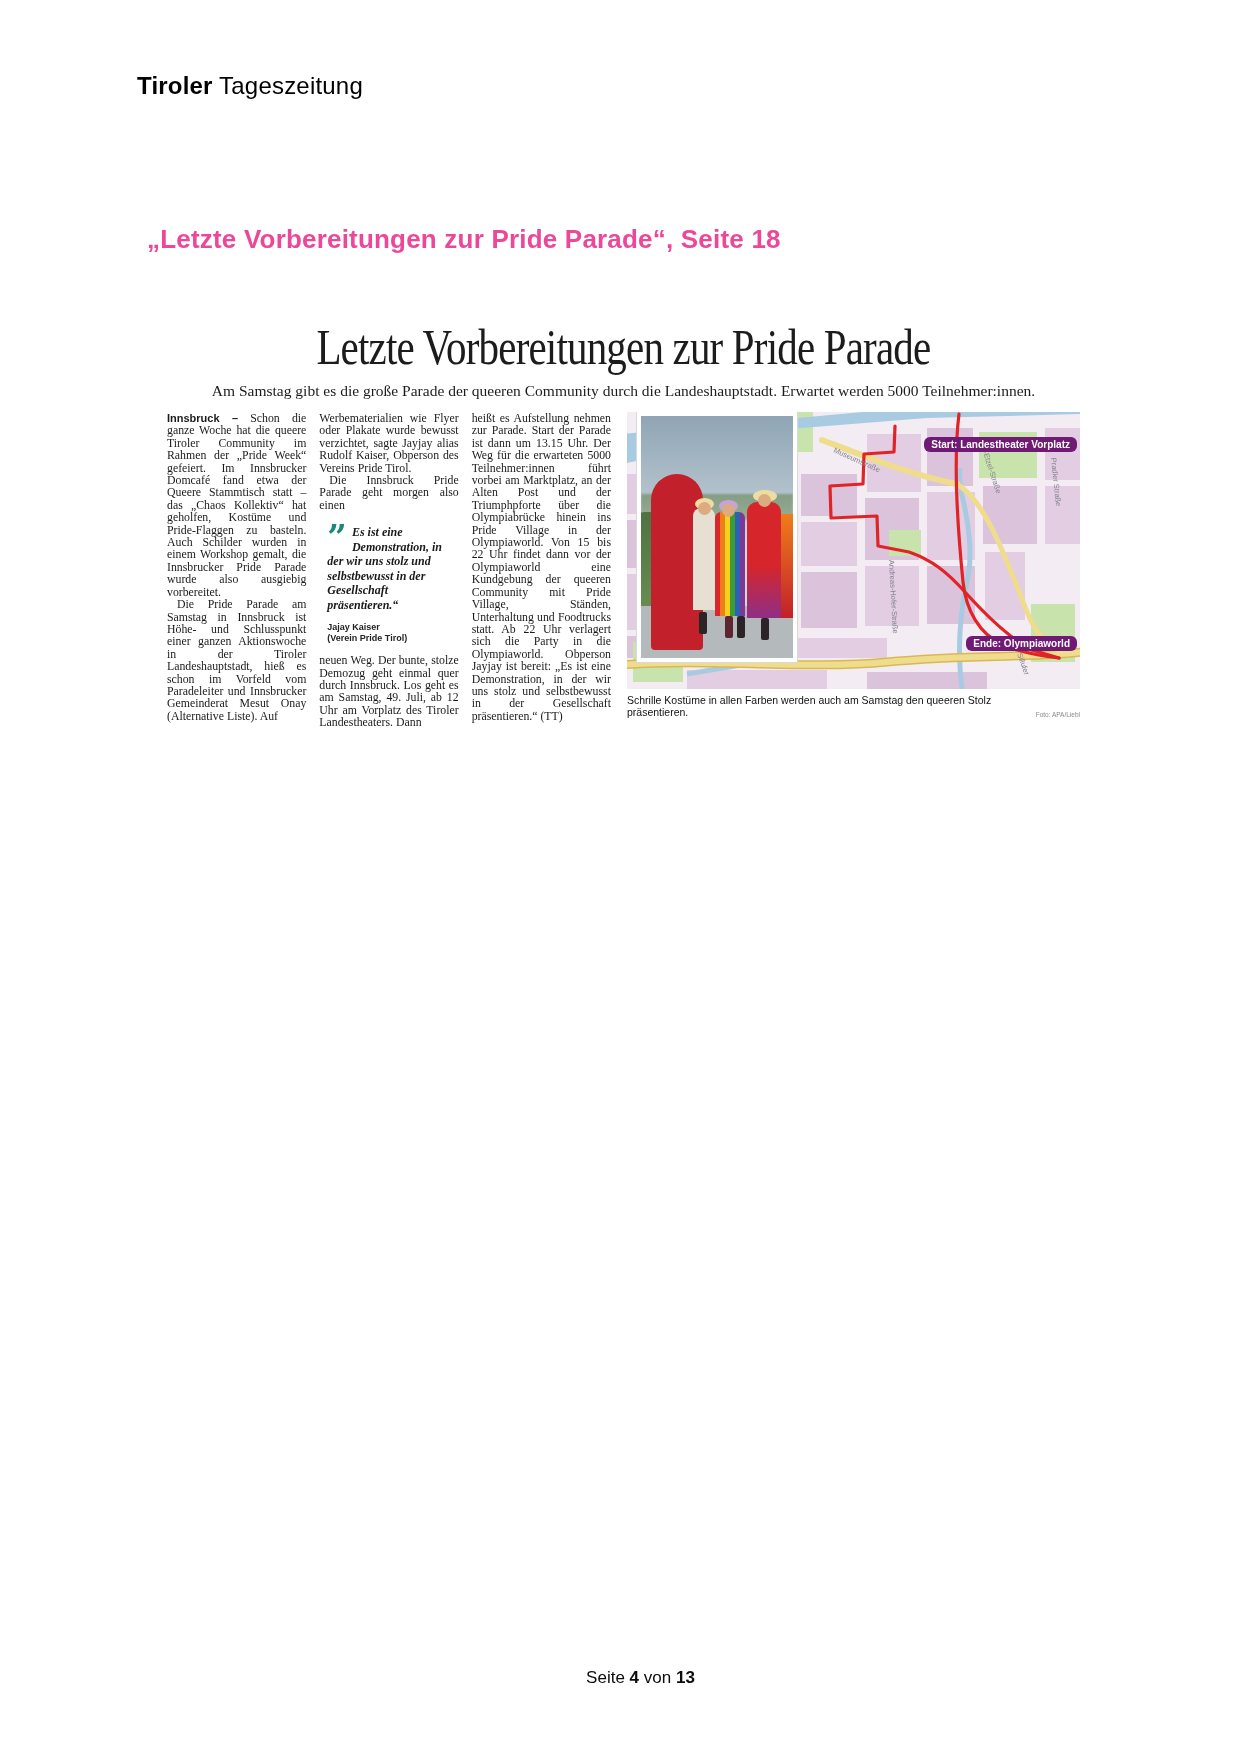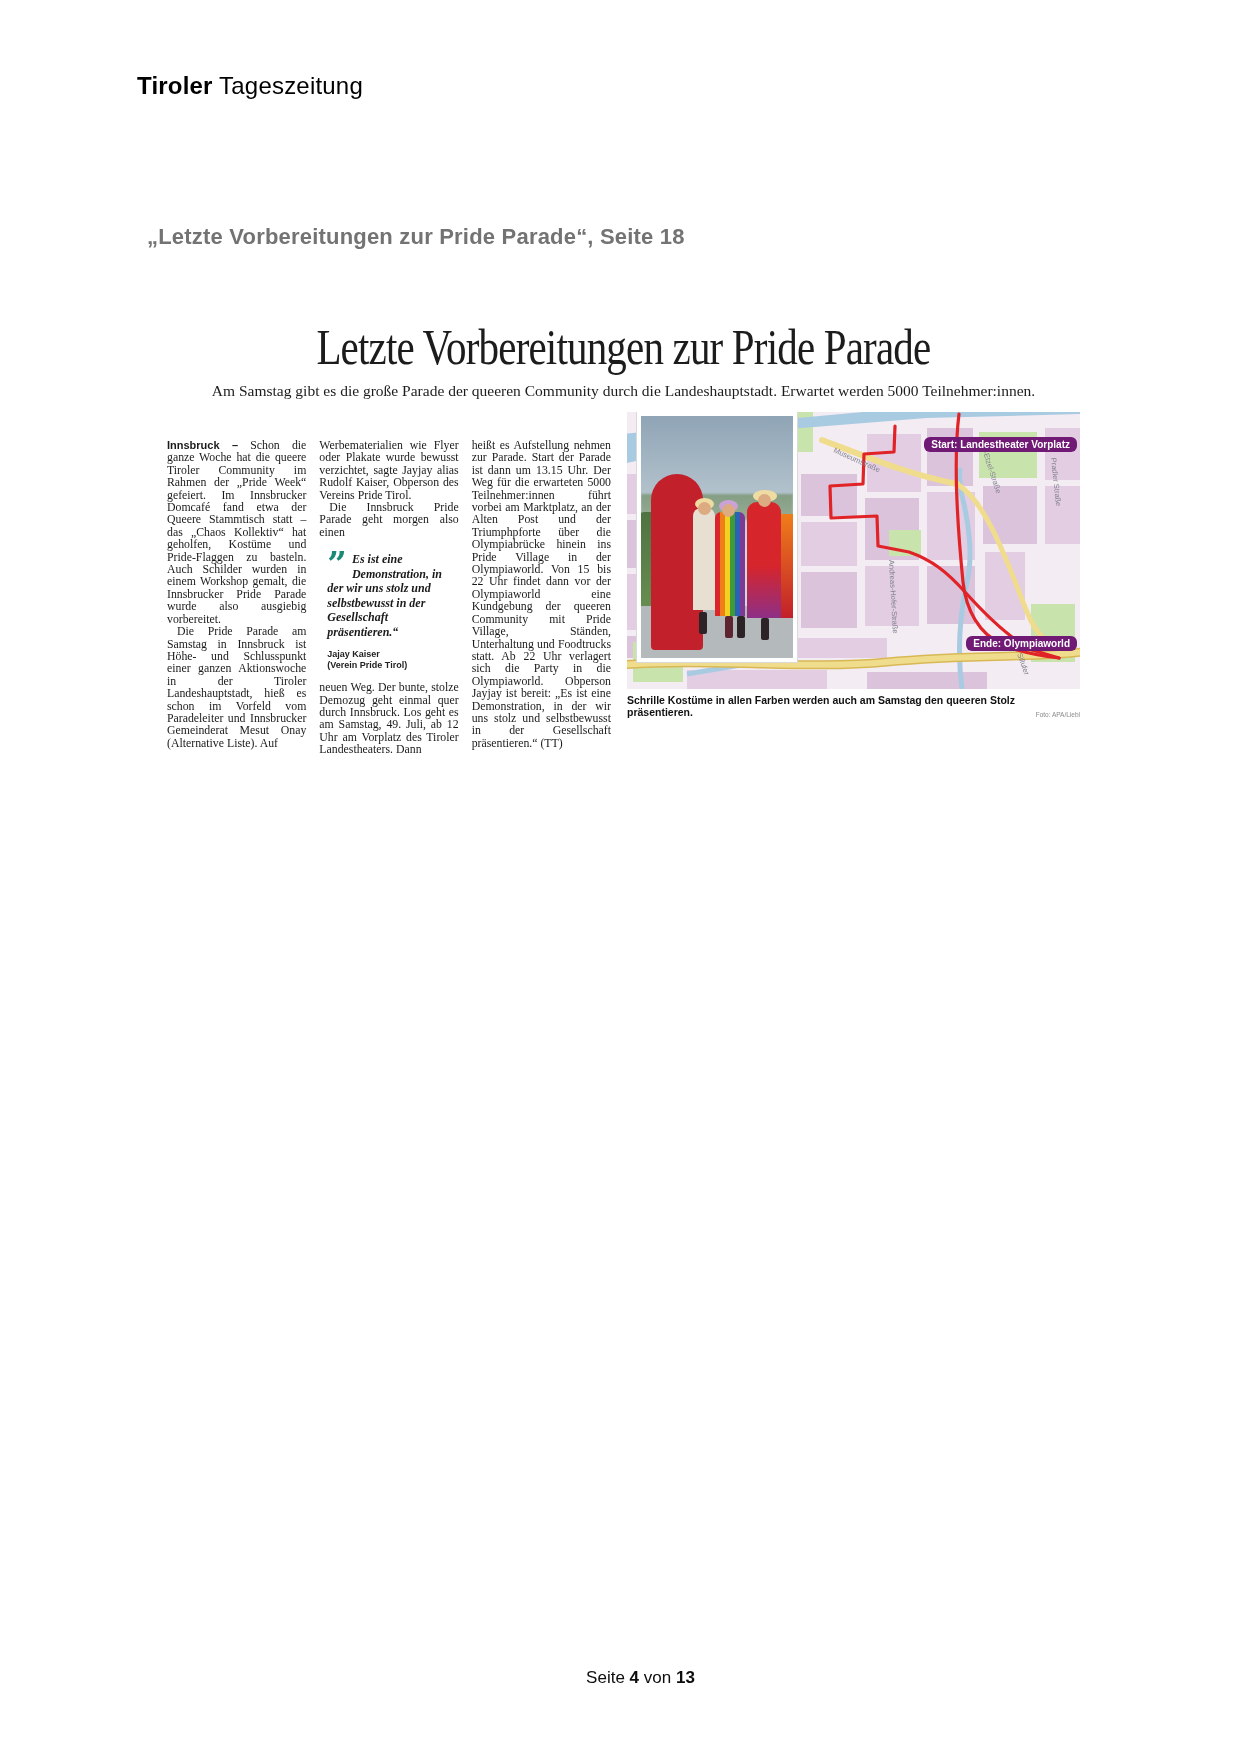--- a/index.html
+++ b/index.html
@@ -9,41 +9,41 @@
     font-family:"Liberation Sans", sans-serif; color:#111;
     overflow:hidden;
   }
   .masthead{
     position:absolute; left:137px; top:72px;
     font-size:24px; letter-spacing:0.2px; color:#000000;
   }
   .masthead .brand-bold{ font-weight:bold; }
   .doc-heading{
     position:absolute; left:147px; top:224px;
-    font-size:22px; font-weight:bold; color:#737373; letter-spacing:0.2px;
+    font-size:26px; font-weight:bold; color:#ec4899; letter-spacing:0.2px;
   }
   
   .article{
     position:absolute; left:167px; top:318px; width:913px;
     font-family:"Liberation Serif", serif; color:#151515;
   }
   .headline{
     text-align:center; white-space:nowrap; height:58px; line-height:58px;
   }
   .headline .squeeze{
     display:inline-block; transform:scaleX(0.82); transform-origin:center;
     font-size:50px; font-weight:500; letter-spacing:-1px; color:#1c1c1c;
   }
   .subtitle{
     text-align:center; font-size:15.5px; margin-top:6px; color:#1c1c1c;
   }
   .article-body{
     display:flex; margin-top:12px; align-items:flex-start;
   }
-  .textcols{ display:flex; width:444px; gap:13px;margin-top:27px; }
+  .textcols{ display:flex; width:444px; gap:13px; }
   .col{
     width:140px; font-size:11.8px; line-height:12.4px;
     text-align:justify; hyphens:auto; -webkit-hyphens:auto; color:#1a1a1a;
   }
   .col p{ margin:0; }
   .col p + p{ text-indent:10px; }
   .lead-in{ font-family:"Liberation Sans",sans-serif; font-weight:bold; font-size:11px; }
   
   .pullquote{ margin:14px 0 10px 8px; text-align:left; hyphens:manual; }
   .pullquote .qmark{
@@ -93,21 +93,21 @@
     background:linear-gradient(#d6252b 55%, #8e2f86); }
   .ph-fig-orange{ left:140px; top:98px; width:16px; height:104px;
     background:linear-gradient(#ef7d1a,#c2202a); }
   .ph-head{ width:13px; height:13px; border-radius:50%; background:#dcab81; }
   .ph-wig{ width:19px; height:12px; border-radius:50%; background:#efdca2; }
   .ph-boot{ width:8px; height:22px; background:#2c2327; border-radius:2px; }
   .figcaption{
     display:flex; justify-content:space-between; align-items:flex-end;
     margin-top:5px; font-family:"Liberation Sans",sans-serif;
   }
-  .figcaption .cap{ font-size:10.5px; font-weight:bold; color:#111; }
+  .figcaption .cap{ font-size:10.5px; font-weight:normal; color:#111; }
   .figcaption .credit{ font-size:6.5px; color:#8a8a8a; white-space:nowrap; margin-left:8px; }
   
   .page-footer{
     position:absolute; left:0; top:1668px; width:100%;
     text-align:center; font-size:17px; color:#0d0d0d;padding-left:40px;
   }
   .page-footer b{ font-weight:bold; }
 </style>
 </head>
 <body>

